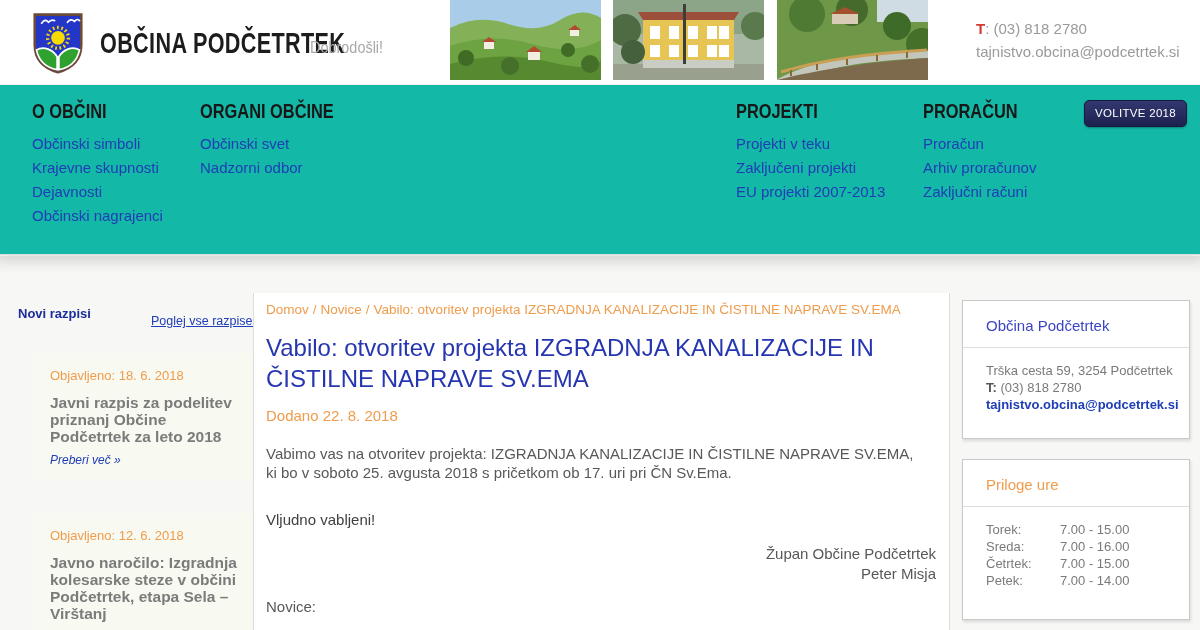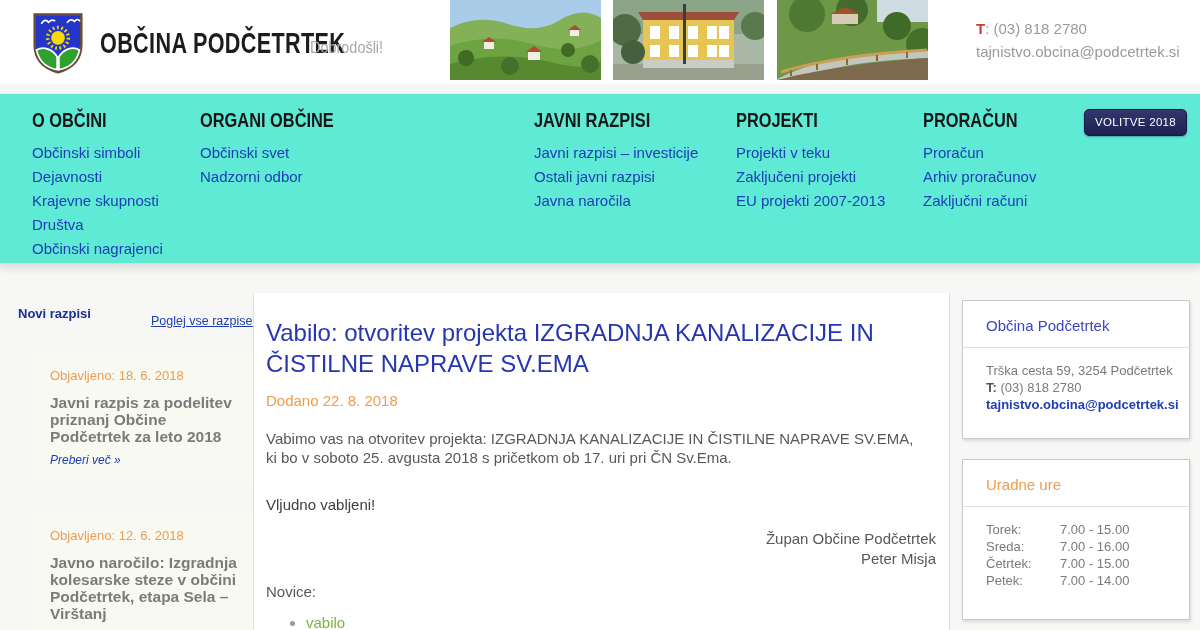--- a/index.html
+++ b/index.html
@@ -20,21 +20,21 @@
   .welcome { position:absolute; left:310px; top:38px; font-size:17px; color:#a9a9a9;
     transform:scaleX(0.85); transform-origin:0 50%; }
   .hphoto { position:absolute; top:0; width:151px; height:80px; display:block; }
   .hp1 { left:450px; } .hp2 { left:613px; } .hp3 { left:777px; }
   .hcontact { position:absolute; right:28px; top:20px; text-align:left; width:196px; }
   .hphone { font-size:15px; color:#9a9a9a; margin-bottom:6px; }
   .hphone b { color:#d23b2f; font-weight:bold; }
   .hemail { font-size:15px; color:#9a9a9a; }
 
   
-  .nav { position:absolute; left:0; top:93px; width:1200px; height:171px; background:#5eead4;
+  .nav { position:absolute; left:0; top:84px; width:1200px; height:171px; background:#14b8a6;
     border-top:1px solid #f0f0f0; border-bottom:1px solid #dcdcdc;
     box-shadow:0 5px 9px rgba(0,0,0,0.07); z-index:3; }
   .nav-col { position:absolute; top:14px; }
   .c1{left:32px;} .c2{left:200px;} .c3{left:352px;} .c4{left:534px;} .c5{left:736px;} .c6{left:923px;}
   .nav-head { display:inline-block; font-size:21px; font-weight:bold; color:#171717;
     text-decoration:none; transform:scaleX(0.78); transform-origin:0 50%; white-space:nowrap;
     margin-bottom:9px; }
   .nav-link { display:block; font-size:15px; color:#1e3db6; text-decoration:none;
     line-height:24px; white-space:nowrap; }
   .volitve { position:absolute; right:13px; top:15px; display:inline-block;
@@ -169,35 +169,28 @@
   <div class="hcontact">
     <div class="hphone"><b>T</b><span>: (03) 818 2780</span></div>
     <div class="hemail">tajnistvo.obcina@podcetrtek.si</div>
   </div>
 </div>
 
 <div class="nav">
   <div class="nav-col c1">
     <a href="#" class="nav-head">O OBČINI</a>
     <a href="#" class="nav-link">Občinski simboli</a>
+    <a href="#" class="nav-link">Krajevne skupnosti</a>
     <a href="#" class="nav-link">Dejavnosti</a>
-    <a href="#" class="nav-link">Krajevne skupnosti</a>
-    <a href="#" class="nav-link">Društva</a>
     <a href="#" class="nav-link">Občinski nagrajenci</a>
   </div>
   <div class="nav-col c2">
     <a href="#" class="nav-head">ORGANI OBČINE</a>
     <a href="#" class="nav-link">Občinski svet</a>
     <a href="#" class="nav-link">Nadzorni odbor</a>
-  </div>
-  <div class="nav-col c4">
-    <a href="#" class="nav-head">JAVNI RAZPISI</a>
-    <a href="#" class="nav-link">Javni razpisi – investicije</a>
-    <a href="#" class="nav-link">Ostali javni razpisi</a>
-    <a href="#" class="nav-link">Javna naročila</a>
   </div>
   <div class="nav-col c5">
     <a href="#" class="nav-head">PROJEKTI</a>
     <a href="#" class="nav-link">Projekti v teku</a>
     <a href="#" class="nav-link">Zaključeni projekti</a>
     <a href="#" class="nav-link">EU projekti 2007-2013</a>
   </div>
   <div class="nav-col c6">
     <a href="#" class="nav-head">PRORAČUN</a>
     <a href="#" class="nav-link">Proračun</a>
@@ -219,20 +212,23 @@
     <a href="#" class="more">Preberi več »</a>
   </div>
 
   <div class="news-card nc2">
     <div class="pub">Objavljeno: 12. 6. 2018</div>
     <div class="news-title">Javno naročilo: Izgradnja kolesarske steze v občini Podčetrtek, etapa Sela – Virštanj</div>
   </div>
 </div>
 
 <div class="main">
+  <div class="crumb">
+    <a href="#">Domov</a><span class="sep">/</span><a href="#">Novice</a><span class="sep">/</span><span>Vabilo: otvoritev projekta IZGRADNJA KANALIZACIJE IN ČISTILNE NAPRAVE SV.EMA</span>
+  </div>
   <h1 class="title">Vabilo: otvoritev projekta IZGRADNJA KANALIZACIJE IN ČISTILNE NAPRAVE SV.EMA</h1>
   <div class="added">Dodano 22. 8. 2018</div>
   <p class="para">Vabimo vas na otvoritev projekta: IZGRADNJA KANALIZACIJE IN ČISTILNE NAPRAVE SV.EMA, ki bo v soboto 25. avgusta 2018 s pričetkom ob 17. uri pri ČN Sv.Ema.</p>
   <p class="invite">Vljudno vabljeni!</p>
   <div class="sig">
     <div>Župan Občine Podčetrtek</div>
     <div>Peter Misja</div>
   </div>
   <div class="priloge">Novice:</div>
   <ul class="att-list">
@@ -243,20 +239,20 @@
 <div class="rbox rb1">
   <h3>Občina Podčetrtek</h3>
   <div class="rbody">
     <div>Trška cesta 59, 3254 Podčetrtek</div>
     <div class="rb-phone"><b>T:</b><span> (03) 818 2780</span></div>
     <a href="#" class="rb-email">tajnistvo.obcina@podcetrtek.si</a>
   </div>
 </div>
 
 <div class="rbox rb2">
-  <h3>Uradne ure</h3>
+  <h3>Priloge ure</h3>
   <div class="rbody">
     <span class="hrow"><span class="day">Torek:</span><span class="time">7.00 - 15.00</span></span>
     <span class="hrow"><span class="day">Sreda:</span><span class="time">7.00 - 16.00</span></span>
     <span class="hrow"><span class="day">Četrtek:</span><span class="time">7.00 - 15.00</span></span>
     <span class="hrow"><span class="day">Petek:</span><span class="time">7.00 - 14.00</span></span>
   </div>
 </div>
 
 </body></html>

